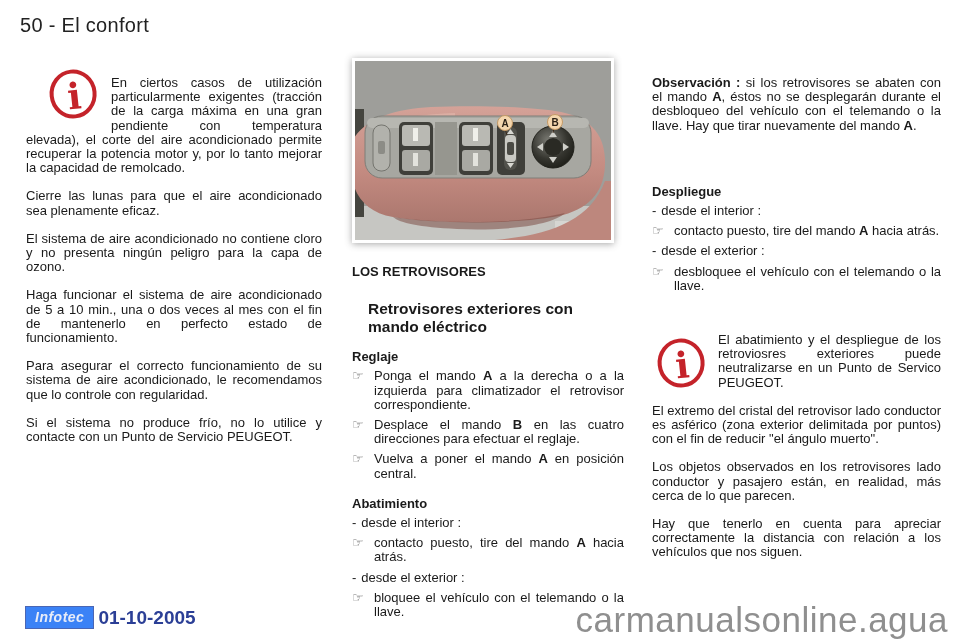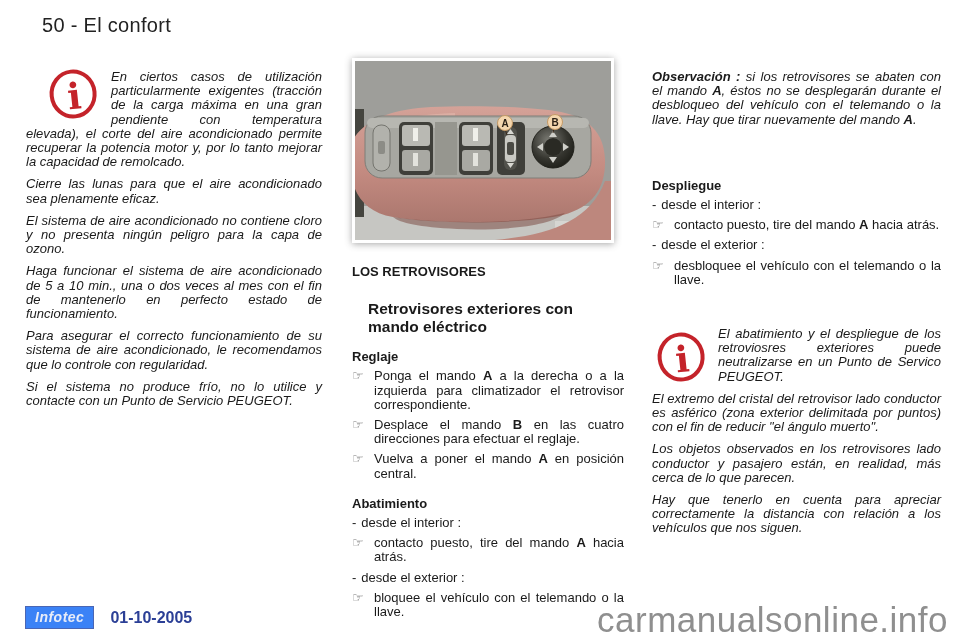--- a/index.html
+++ b/index.html
@@ -7,30 +7,30 @@
   body {
     width:960px; height:640px;
     background:#ffffff;
     font-family:"Liberation Sans", sans-serif;
     color:#1a1a1a;
     overflow:hidden;
   }
   .page { position:relative; width:960px; height:640px; background:#fff; }
 
   .page-header {
-    position:absolute; left:42px; top:14px;
+    position:absolute; left:20px; top:14px;
     font-size:20px; letter-spacing:.3px; color:#222;
   }
 
   .col {
     position:absolute;
     font-size:13px; line-height:14.2px;
     text-align:justify;
   }
-  .col p { margin:8px 0 6px 0;font-style:italic; }
+  .col p { margin:14px 0 6px 0; }
   .col-left  { left:26px;  top:62px; width:296px; }
   .col-mid   { left:352px; top:58px; width:272px; }
   .col-right { left:652px; top:62px; width:289px; }
 
   .info-icon-box {
     float:left; width:50px; height:54px;
     margin:4px 13px 4px 22px;
   }
   .col-right .info-icon-box { margin:2px 12px 4px 4px; }
 
@@ -62,21 +62,21 @@
 
   
   .footer { position:absolute; left:25px; top:606px; display:flex; align-items:center; }
   .infotec-badge {
     background:#3b82f6; color:#e8ecf8;
     font-weight:bold; font-style:italic;
     font-size:14px; letter-spacing:.5px;
     padding:2px 9px 3px 9px;
     border:1px solid #4a66b4;
   }
-  .footer-date { color:#2b3f96; font-weight:bold; font-size:16px; margin-left:16px; }
+  .footer-date { color:#2b3f96; font-weight:bold; font-size:19px; margin-left:4px; }
 
   .watermark {
     position:absolute; right:12px; bottom:0px;
     font-size:35px; color:#8f8f8f; letter-spacing:.5px;
   }
 </style>
 </head>
 <body>
 
 <div class="page">
@@ -247,15 +247,15 @@
     <p>El extremo del cristal del retrovisor lado conductor es asférico (zona exterior delimitada por puntos) con el fin de reducir "el ángulo muerto".</p>
     <p>Los objetos observados en los retrovisores lado conductor y pasajero están, en realidad, más cerca de lo que parecen.</p>
     <p>Hay que tenerlo en cuenta para apreciar correctamente la distancia con relación a los vehículos que nos siguen.</p>
   </div>
 
   <div class="footer">
     <span class="infotec-badge">Infotec</span>
     <span class="footer-date">01-10-2005</span>
   </div>
 
-  <div class="watermark">carmanualsonline.info</div>
+  <div class="watermark">carmanualsonline.agua</div>
 
 </div>
 
 </body></html>

